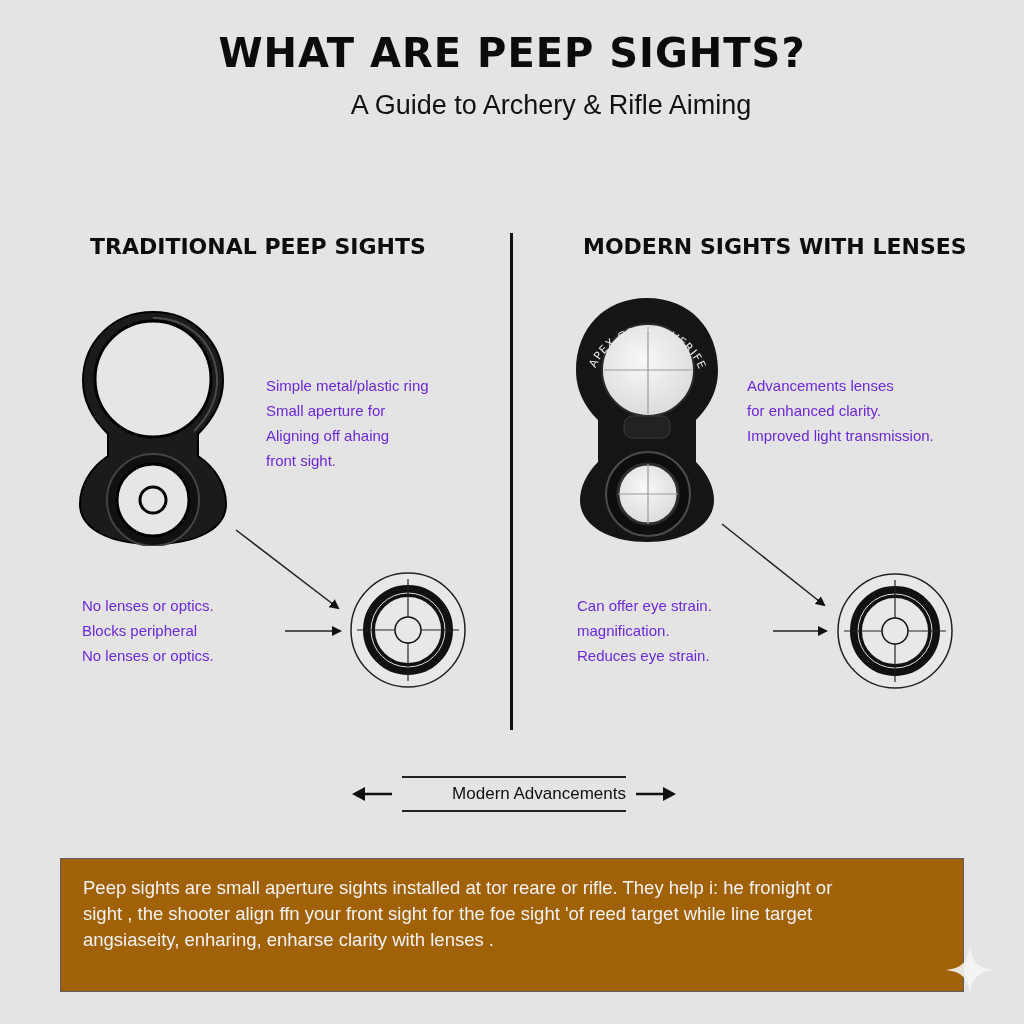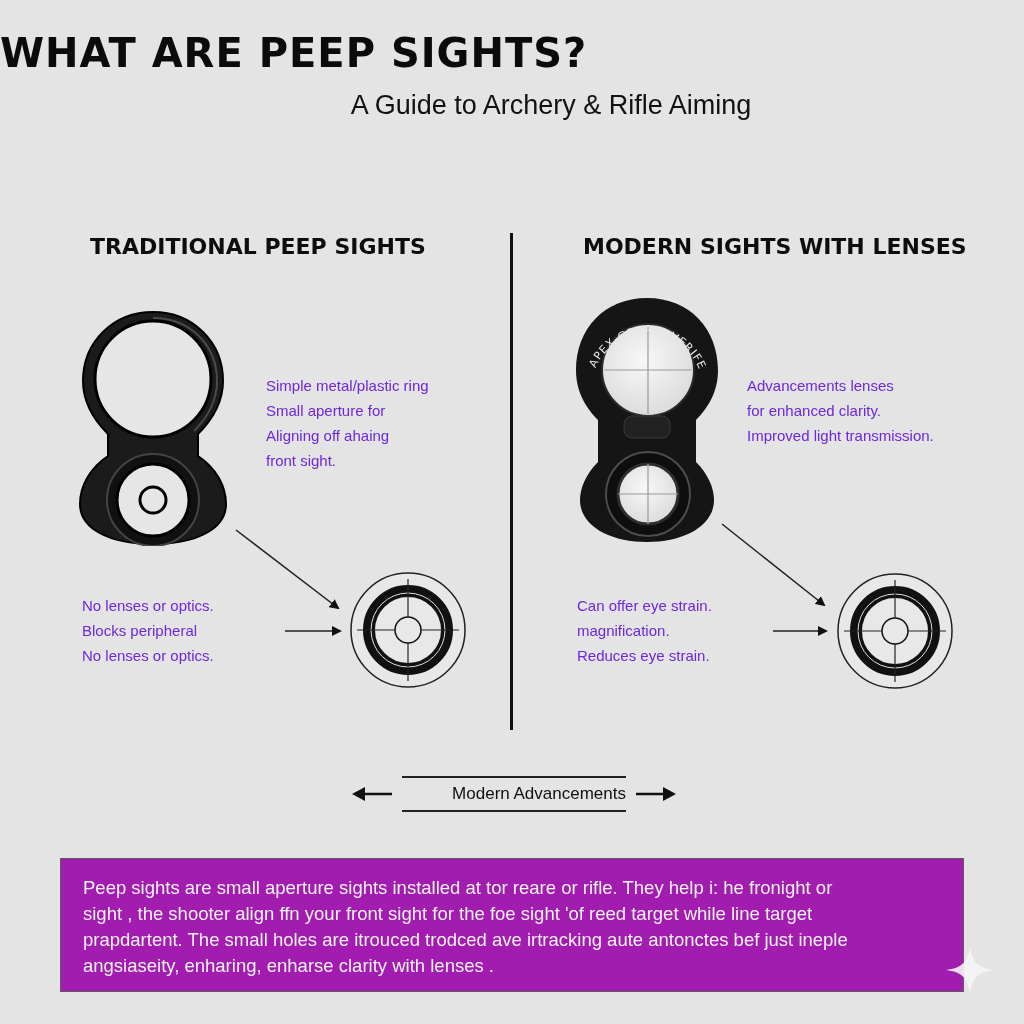--- a/index.html
+++ b/index.html
@@ -4,21 +4,21 @@
 <style>
   html, body { margin: 0; padding: 0; }
   body {
     width: 1024px; height: 1024px; position: relative; overflow: hidden;
     background: #e4e4e4;
     font-family: "Liberation Sans", "DejaVu Sans", sans-serif;
     color: #111;
   }
   .abs { position: absolute; }
   .title {
-    left: 0; width: 1024px; top: 30px; 
+    left: 0; width: 1024px; top: 30px; text-align: center;
     font-family: "DejaVu Sans", sans-serif; font-weight: bold;
     font-size: 40px; letter-spacing: 1px; color: #0b0b0b;
   }
   .subtitle {
     left: 0; width: 1024px; top: 90px; text-align: center;
     font-size: 27px; color: #111; padding-left: 39px;
   }
   .col-heading {
     font-family: "DejaVu Sans", sans-serif; font-weight: bold;
     font-size: 22px; color: #0d0d0d; white-space: nowrap;
@@ -27,21 +27,21 @@
   .desc { font-size: 15px; line-height: 25px; color: #6d28d9; white-space: nowrap; }
   .line { display: block; }
   .adv-wrap { left: 350px; top: 774px; width: 330px; height: 40px; }
   .adv-box {
     position: absolute; left: 52px; top: 2px; width: 224px; height: 32px;
     border-top: 2px solid #222; border-bottom: 2px solid #222;
     text-align: right; font-size: 17px; line-height: 32px; color: #111;
   }
   .summary {
     left: 60px; top: 858px; width: 904px; height: 134px;
-    background: #a21caf; border: 1px solid #5e5e5e; box-sizing: border-box;
+    background: #a16207; border: 1px solid #5e5e5e; box-sizing: border-box;
     padding: 16px 22px 0 22px; color: #f2f2f2;
     font-size: 18.5px; line-height: 26px;
   }
   .summary .line { white-space: nowrap; }
   .sparkle { left: 944px; top: 944px; width: 52px; height: 52px; }
 </style>
 </head>
 <body>
 
 <div class="abs title">WHAT ARE PEEP SIGHTS?</div>
@@ -153,19 +153,18 @@
   <div class="adv-box">Modern Advancements</div>
   <svg style="position:absolute; left:284px; top:12px;" width="42" height="16" viewBox="0 0 42 16">
     <line x1="2" y1="8" x2="32" y2="8" stroke="#111" stroke-width="2.5"></line>
     <path d="M42,8 L29,1 L29,15 Z" fill="#111"></path>
   </svg>
 </div>
 
 <div class="abs summary">
   <span class="line">Peep sights are small aperture sights installed at tor reare or rifle. They help i: he fronight or</span>
   <span class="line">sight , the shooter align ffn your front sight for the foe sight 'of reed target while line target</span>
-  <span class="line">prapdartent. The small holes are itrouced trodced ave irtracking aute antonctes bef just ineple</span>
   <span class="line">angsiaseity, enharing, enharse clarity with lenses .</span>
 </div>
 
 <svg class="abs sparkle" viewBox="0 0 52 52">
   <path d="M26,2 C28,18 34,24 50,26 C34,28 28,34 26,50 C24,34 18,28 2,26 C18,24 24,18 26,2 Z" fill="#f4f4f4" opacity="0.9"></path>
 </svg>
 
 </body></html>

